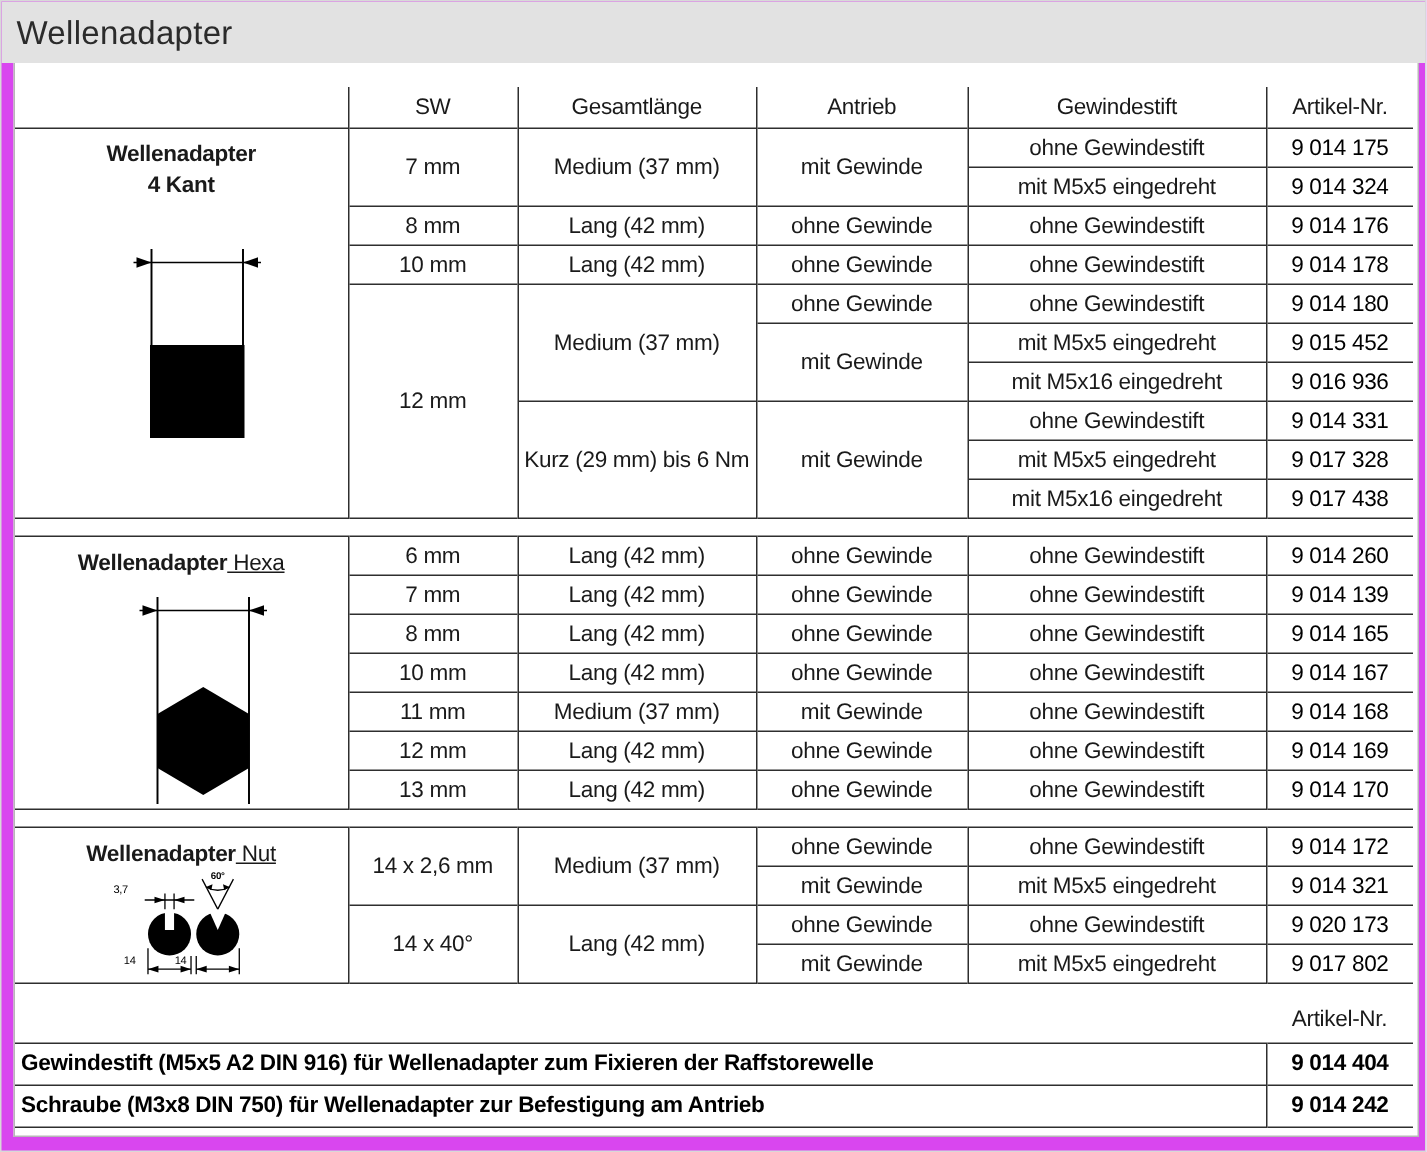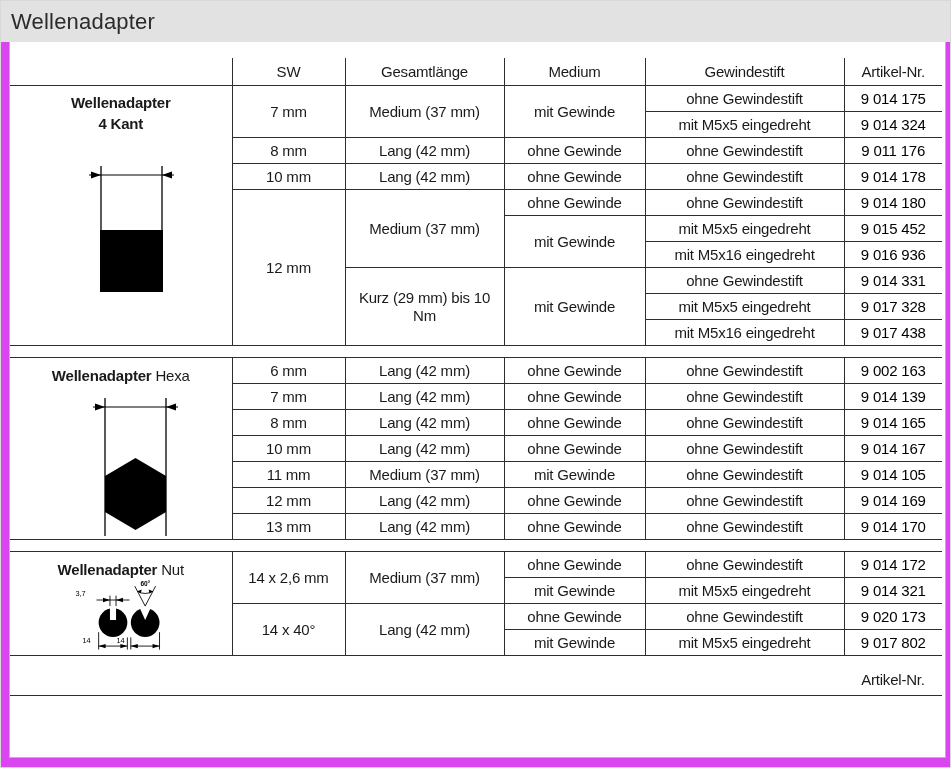--- a/index.html
+++ b/index.html
@@ -49,21 +49,21 @@
   table.sec.first{border-top:none;}
   table.sec{margin-top:0;}
   table.sec + table.sec{margin-top:11px;}
   table.sec tr{height:26px;border-bottom:1px solid var(--line);}
   table.sec td{border-left:1px solid var(--line);}
   table.sec td.label-cell{border-left:none;}
   td.art{font-weight:normal;color:#000;}
   td.label-cell{vertical-align:top;text-align:left;padding:0;}
   .label-inner{overflow:hidden;padding:6px 2px 0 2px;}
   .sec-label{font-weight:bold;font-size:15px;line-height:21px;letter-spacing:-0.2px;}
-  .sec-label .reg{font-weight:400;}
+  .sec-label .reg{font-weight:400;text-decoration:underline;}
 
   
   table.mini{margin-top:9px;}
   table.mini tr{border-bottom:1px solid var(--line);}
   table.mini tr.hrow{height:30px;}
   table.mini tr.drow{height:28px;}
   table.mini td.arthead{text-align:center;font-weight:400;}
   table.mini td.blank{border:none;}
   table.mini td.desc{text-align:left;font-weight:bold;padding-left:4px;color:#000;}
   table.mini td.acc-art{border-left:1px solid var(--line);font-weight:bold;color:#000;text-align:center;}
@@ -96,21 +96,21 @@
           <col class="w2">
           <col class="w3">
           <col class="w4">
           <col class="w5">
         </colgroup>
       <tbody>
           <tr>
             <td class="h-empty"></td>
             <td class="h-col">SW</td>
             <td class="h-col">Gesamtlänge</td>
-            <td class="h-col">Medium</td>
+            <td class="h-col">Antrieb</td>
             <td class="h-col">Gewindestift</td>
             <td class="h-col">Artikel-Nr.</td>
           </tr>
         </tbody>
     </table>
 
     <table class="grid sec first">
       <colgroup>
           <col class="w0">
           <col class="w1">
@@ -142,21 +142,21 @@
           </tr>
           <tr>
             <td class="stift">mit M5x5 eingedreht</td>
             <td class="art">9 014 324</td>
           </tr>
           <tr>
             <td class="sw">8 mm</td>
             <td class="len">Lang (42 mm)</td>
             <td class="gew">ohne Gewinde</td>
             <td class="stift">ohne Gewindestift</td>
-            <td class="art">9 011 176</td>
+            <td class="art">9 014 176</td>
           </tr>
           <tr>
             <td class="sw">10 mm</td>
             <td class="len">Lang (42 mm)</td>
             <td class="gew">ohne Gewinde</td>
             <td class="stift">ohne Gewindestift</td>
             <td class="art">9 014 178</td>
           </tr>
           <tr>
             <td class="sw" rowspan="6">12 mm</td>
@@ -168,21 +168,21 @@
           <tr>
             <td class="gew" rowspan="2">mit Gewinde</td>
             <td class="stift">mit M5x5 eingedreht</td>
             <td class="art">9 015 452</td>
           </tr>
           <tr>
             <td class="stift">mit M5x16 eingedreht</td>
             <td class="art">9 016 936</td>
           </tr>
           <tr>
-            <td class="len" rowspan="3">Kurz (29 mm) bis 10 Nm</td>
+            <td class="len" rowspan="3">Kurz (29 mm) bis 6 Nm</td>
             <td class="gew" rowspan="3">mit Gewinde</td>
             <td class="stift">ohne Gewindestift</td>
             <td class="art">9 014 331</td>
           </tr>
           <tr>
             <td class="stift">mit M5x5 eingedreht</td>
             <td class="art">9 017 328</td>
           </tr>
           <tr>
             <td class="stift">mit M5x16 eingedreht</td>
@@ -212,21 +212,21 @@
     <line x1="14" y1="2" x2="14" y2="140"></line>
     <line x1="75" y1="2" x2="75" y2="140"></line>
     <polygon points="44.5,62 75,80 75,116 44.5,134 14,116 14,80"></polygon>
   </svg>
 </div>
             </td>
             <td class="sw">6 mm</td>
             <td class="len">Lang (42 mm)</td>
             <td class="gew">ohne Gewinde</td>
             <td class="stift">ohne Gewindestift</td>
-            <td class="art">9 002 163</td>
+            <td class="art">9 014 260</td>
           </tr>
           <tr>
             <td class="sw">7 mm</td>
             <td class="len">Lang (42 mm)</td>
             <td class="gew">ohne Gewinde</td>
             <td class="stift">ohne Gewindestift</td>
             <td class="art">9 014 139</td>
           </tr>
           <tr>
             <td class="sw">8 mm</td>
@@ -240,21 +240,21 @@
             <td class="len">Lang (42 mm)</td>
             <td class="gew">ohne Gewinde</td>
             <td class="stift">ohne Gewindestift</td>
             <td class="art">9 014 167</td>
           </tr>
           <tr>
             <td class="sw">11 mm</td>
             <td class="len">Medium (37 mm)</td>
             <td class="gew">mit Gewinde</td>
             <td class="stift">ohne Gewindestift</td>
-            <td class="art">9 014 105</td>
+            <td class="art">9 014 168</td>
           </tr>
           <tr>
             <td class="sw">12 mm</td>
             <td class="len">Lang (42 mm)</td>
             <td class="gew">ohne Gewinde</td>
             <td class="stift">ohne Gewindestift</td>
             <td class="art">9 014 169</td>
           </tr>
           <tr>
             <td class="sw">13 mm</td>
@@ -346,17 +346,25 @@
     <table class="grid mini">
       <colgroup>
           <col class="m0">
           <col class="m1">
         </colgroup>
       <tbody>
           <tr class="hrow">
             <td class="blank"></td>
             <td class="arthead">Artikel-Nr.</td>
           </tr>
+          <tr class="drow">
+            <td class="desc">Gewindestift (M5x5 A2 DIN 916) für Wellenadapter zum Fixieren der Raffstorewelle</td>
+            <td class="acc-art">9 014 404</td>
+          </tr>
+          <tr class="drow">
+            <td class="desc">Schraube (M3x8 DIN 750) für Wellenadapter zur Befestigung am Antrieb</td>
+            <td class="acc-art">9 014 242</td>
+          </tr>
         </tbody>
     </table>
 
   </div>
 </div>
 
 </body></html>

